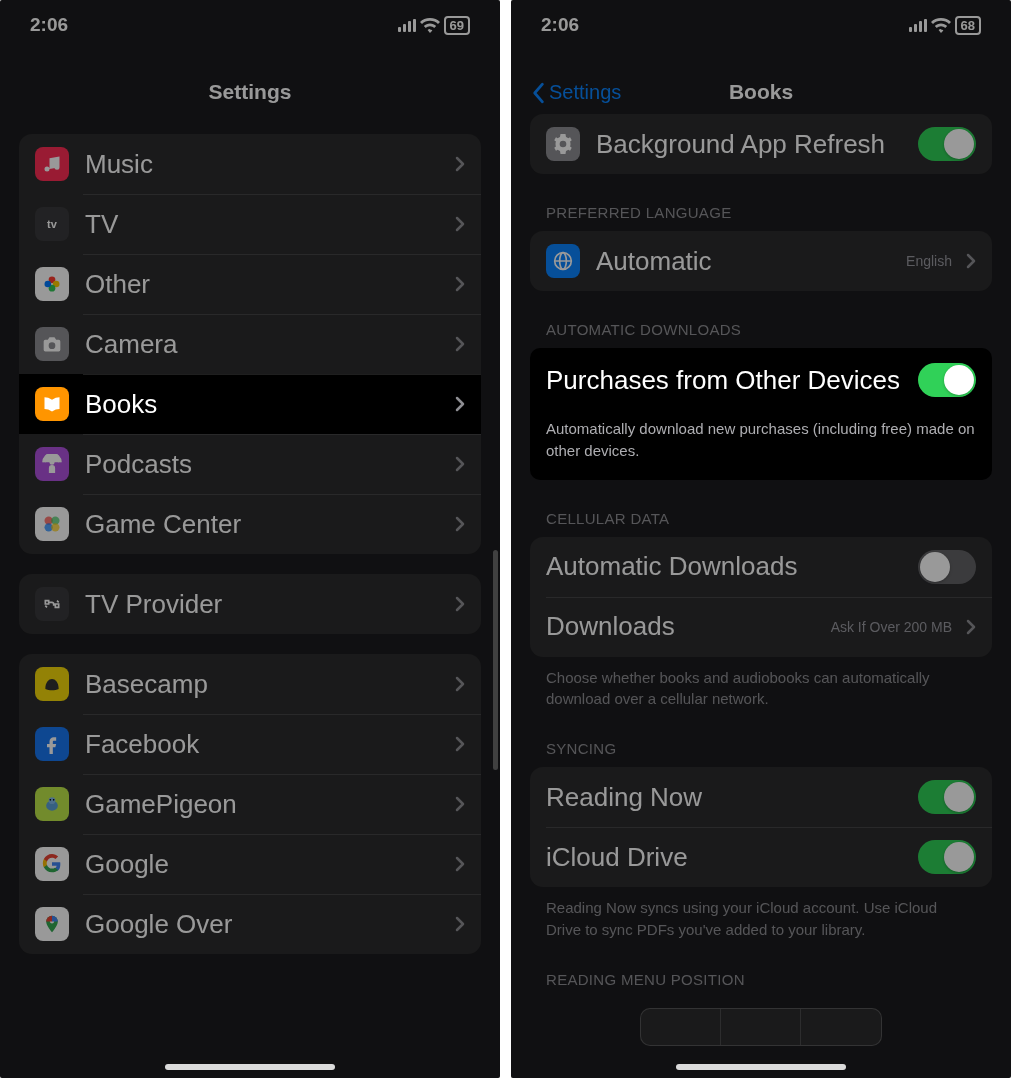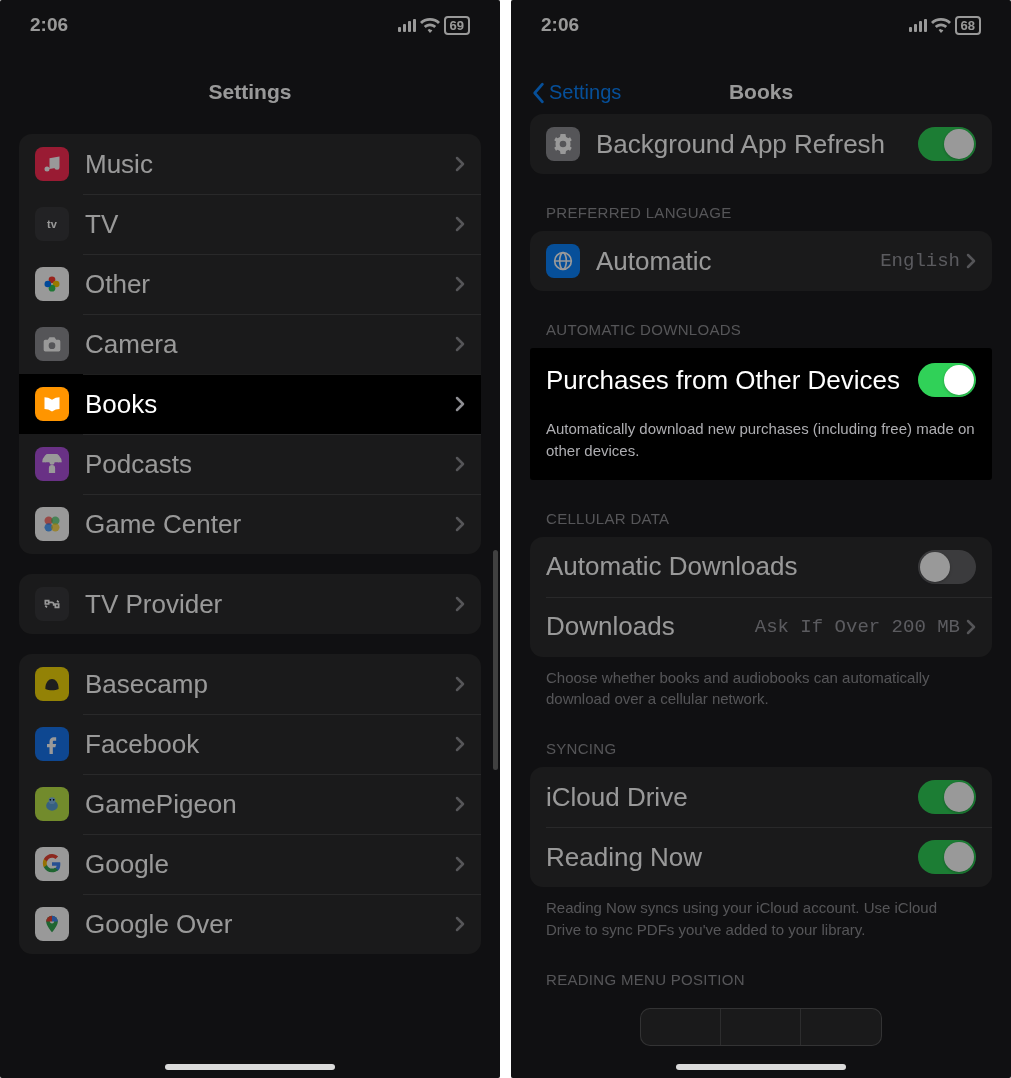--- a/index.html
+++ b/index.html
@@ -24,36 +24,36 @@
 .content { overflow-y: auto; height: calc(100% - 104px); padding: 0 19px 80px; position: relative; }
 .group { background: #2c2c2e; border-radius: 13px; overflow: hidden; margin-top: 20px; }
 .group.first { margin-top: 30px; }
 .row { display: flex; align-items: center; min-height: 60px; padding: 0 16px; position: relative; }
 .row + .row::before { content: ""; position: absolute; top: 0; left: 64px; right: 0; height: 1px; background: rgba(255,255,255,0.12); }
 .row.no-icon + .row.no-icon::before { left: 16px; }
 .row.highlight { background: #000; }
 .icon { width: 34px; height: 34px; border-radius: 8px; margin-right: 16px; display: flex; align-items: center; justify-content: center; flex-shrink: 0; }
 .icon svg { width: 20px; height: 20px; fill: #fff; }
 .row-label { color: #fff; font-size: 26px; flex: 1; }
-.row-value { color: #98989f; font-size: 19px; margin-right: 6px; font-family: Liberation Mono, monospace; }
+.row-value { color: #98989f; font-size: 14px; margin-right: 14px; }
 .chev { width: 10px; height: 16px; flex-shrink: 0; }
 .chev path { fill: none; stroke: #8e8e93; stroke-width: 2.5; stroke-linecap: round; stroke-linejoin: round; }
 
 .toggle { width: 58px; height: 34px; border-radius: 17px; position: relative; flex-shrink: 0; }
 .toggle .knob { position: absolute; top: 2px; width: 30px; height: 30px; background: #fff; border-radius: 50%; box-shadow: 0 1px 3px rgba(0,0,0,0.25); }
 .toggle.on { background: #30d158; }
 .toggle.on .knob { right: 2px; }
 .toggle.off { background: #636366; }
 .toggle.off .knob { left: 2px; }
 
 .section-header { color: #8e8e93; font-size: 15px; text-transform: uppercase; letter-spacing: 0.3px; margin: 30px 0 10px 16px; }
 .section-footer { color: #8e8e93; font-size: 15px; line-height: 1.45; margin: 10px 16px 0; }
 .group.after-header { margin-top: 0; }
 
-.highlight-wrap { background: #000; border-radius: 3px; margin-top: 0; padding-bottom: 18px; position: relative; z-index: 100; }
+.highlight-wrap { background: #000; border-radius: 10px; margin-top: 0; padding-bottom: 18px; position: relative; z-index: 100; }
 .highlight-wrap .row { min-height: 64px; }
 .highlight-wrap .section-footer { color: #aeaeb2; margin-top: 6px; }
 
 .home-ind { position: absolute; bottom: 8px; left: 50%; transform: translateX(-50%); width: 170px; height: 6px; background: #fff; border-radius: 3px; z-index: 60; opacity: 0.85; }
 
 .left-scroll { position: absolute; right: 2px; top: 550px; width: 5px; height: 220px; background: rgba(255,255,255,0.35); border-radius: 3px; z-index: 40; }
 
 .seg-wrap { margin-top: 0; display:flex; justify-content:center; padding-top: 10px;}
 .seg { display:flex; border:1px solid rgba(255,255,255,0.2); border-radius:10px; overflow:hidden; background:#2c2c2e; }
 .seg div { width:80px; height:36px; border-right:1px solid rgba(255,255,255,0.15);}
@@ -337,27 +337,27 @@
         <svg class="chev" viewBox="0 0 10 16">
             <path d="M2 2 L8 8 L2 14"></path>
           </svg>
       </div>
     </div>
     <div class="section-footer">Choose whether books and audiobooks can automatically download over a cellular network.</div>
 
     <div class="section-header">SYNCING</div>
     <div class="group after-header">
       <div class="row no-icon">
+        <span class="row-label">Reading Now</span>
+        <div class="toggle on">
+            <div class="knob"></div>
+          </div>
+      </div>
+      <div class="row no-icon">
         <span class="row-label">iCloud Drive</span>
-        <div class="toggle on">
-            <div class="knob"></div>
-          </div>
-      </div>
-      <div class="row no-icon">
-        <span class="row-label">Reading Now</span>
         <div class="toggle on">
             <div class="knob"></div>
           </div>
       </div>
     </div>
     <div class="section-footer">Reading Now syncs using your iCloud account. Use iCloud Drive to sync PDFs you've added to your library.</div>
 
     <div class="section-header">READING MENU POSITION</div>
     <div class="seg-wrap">
       <div class="seg">

